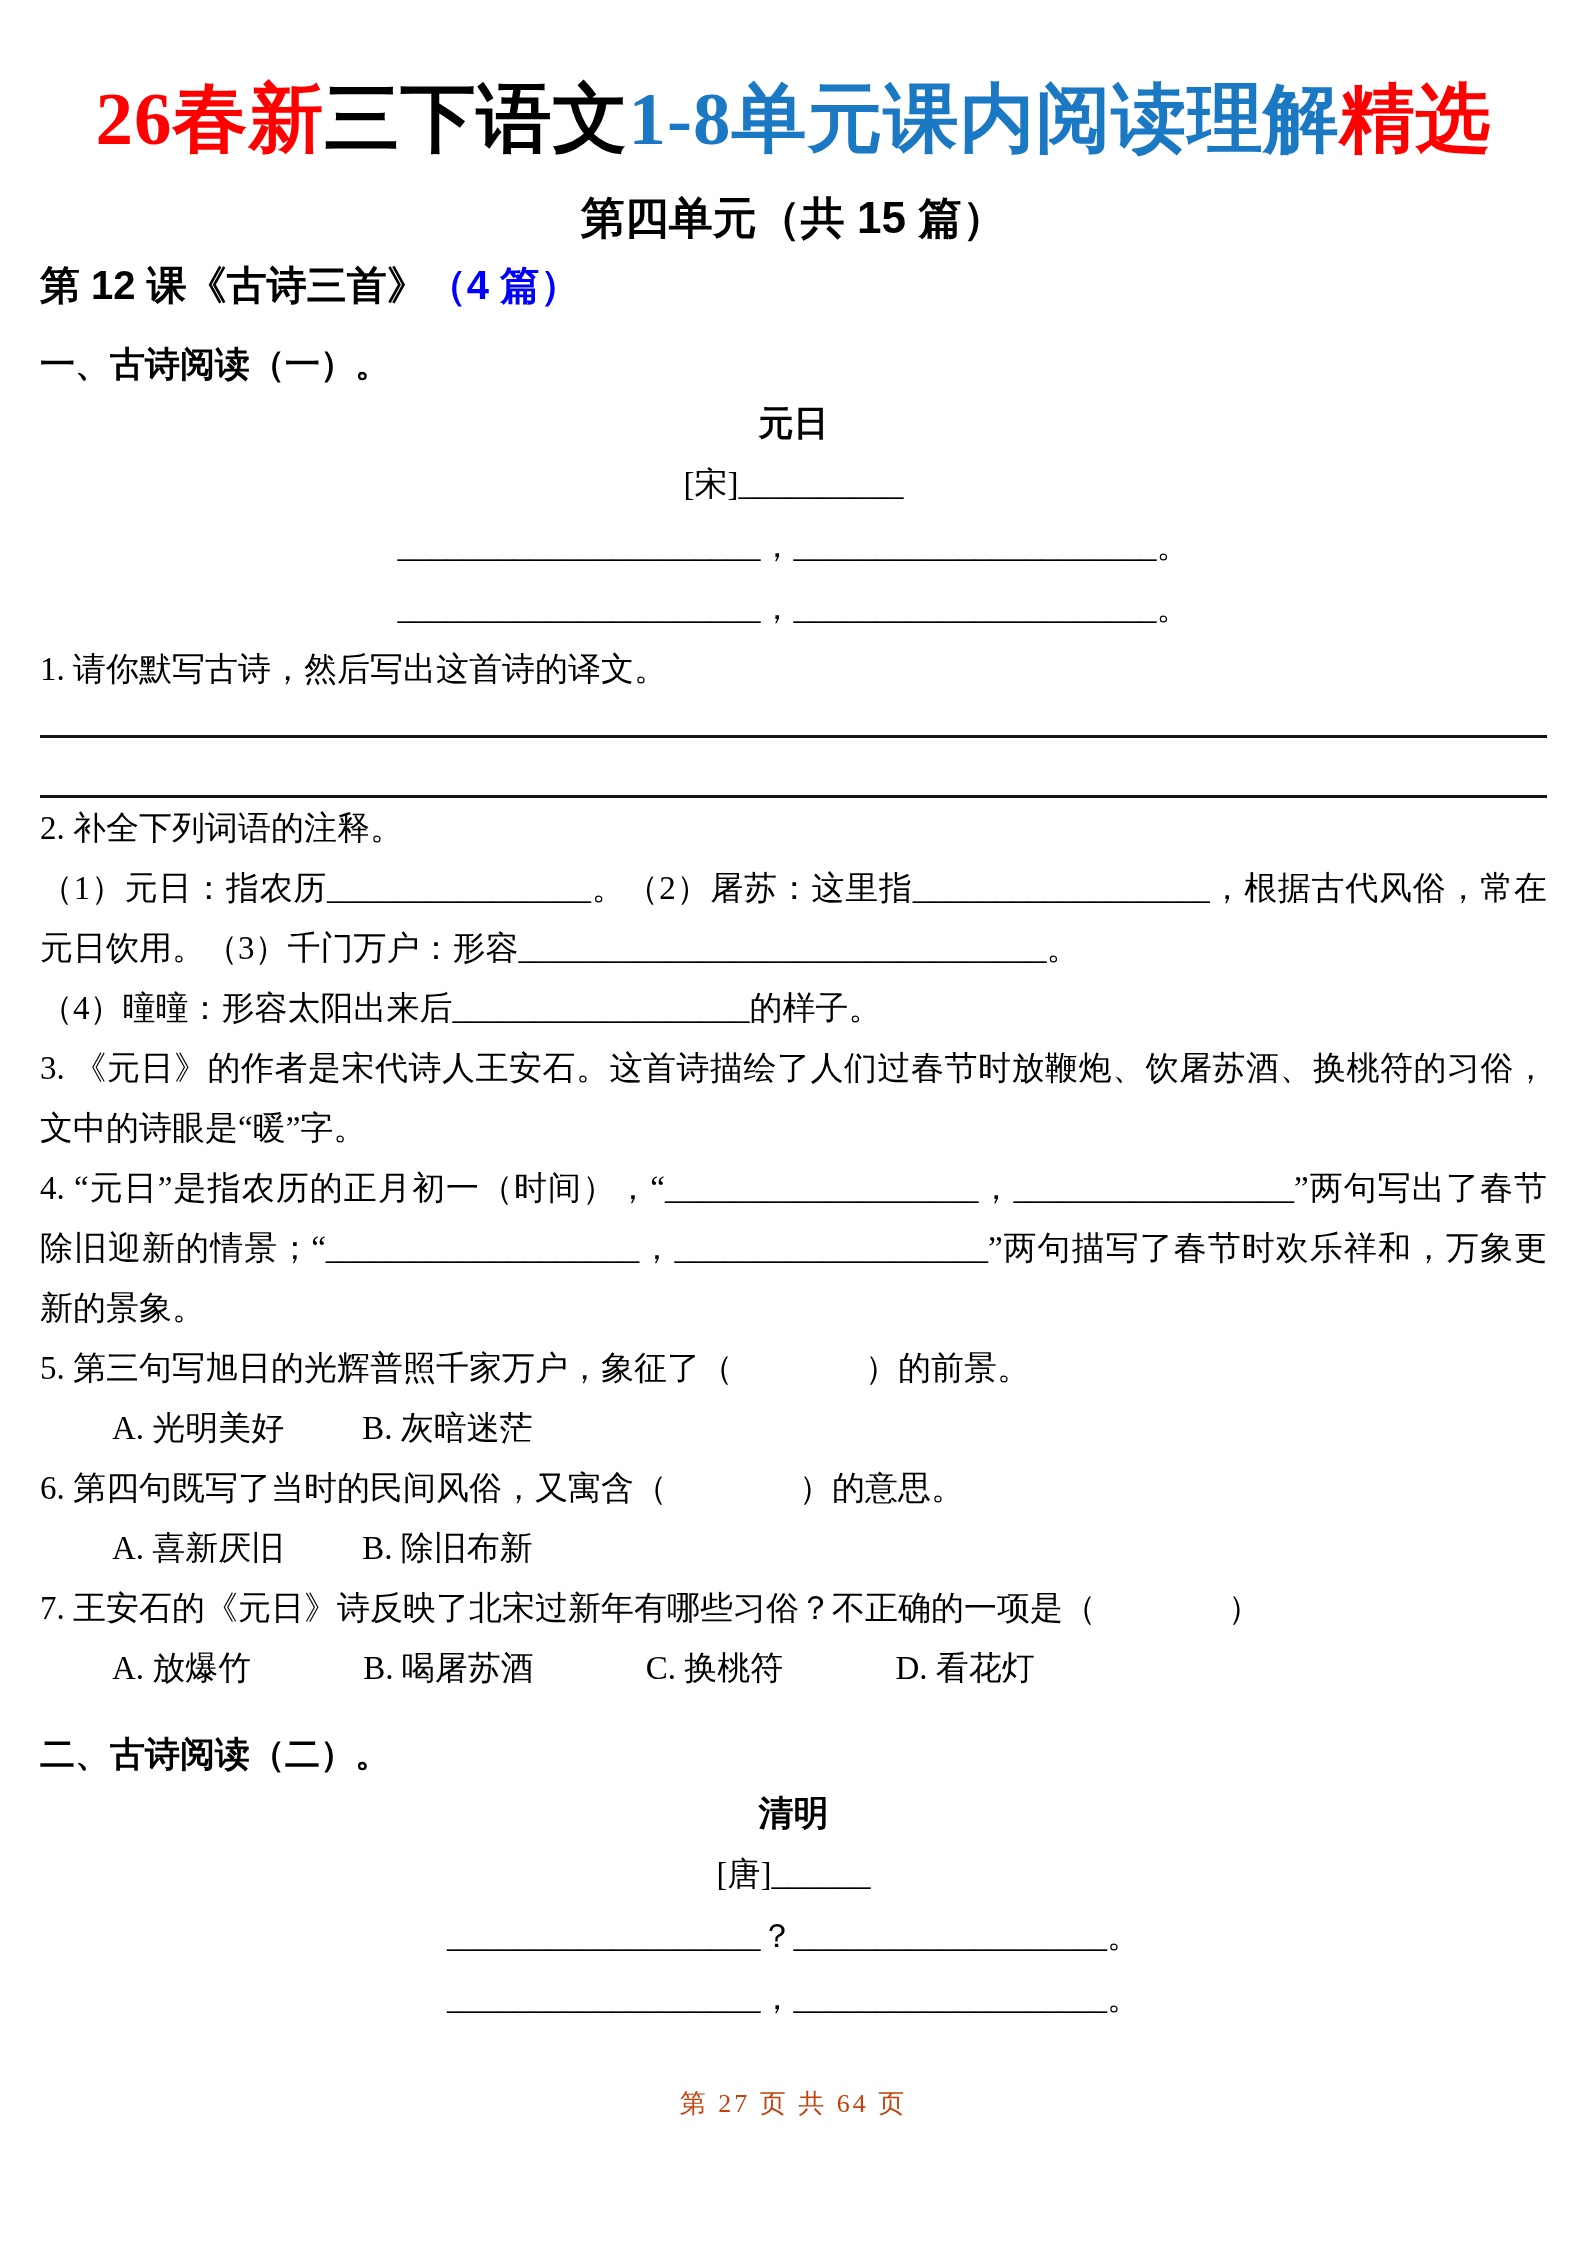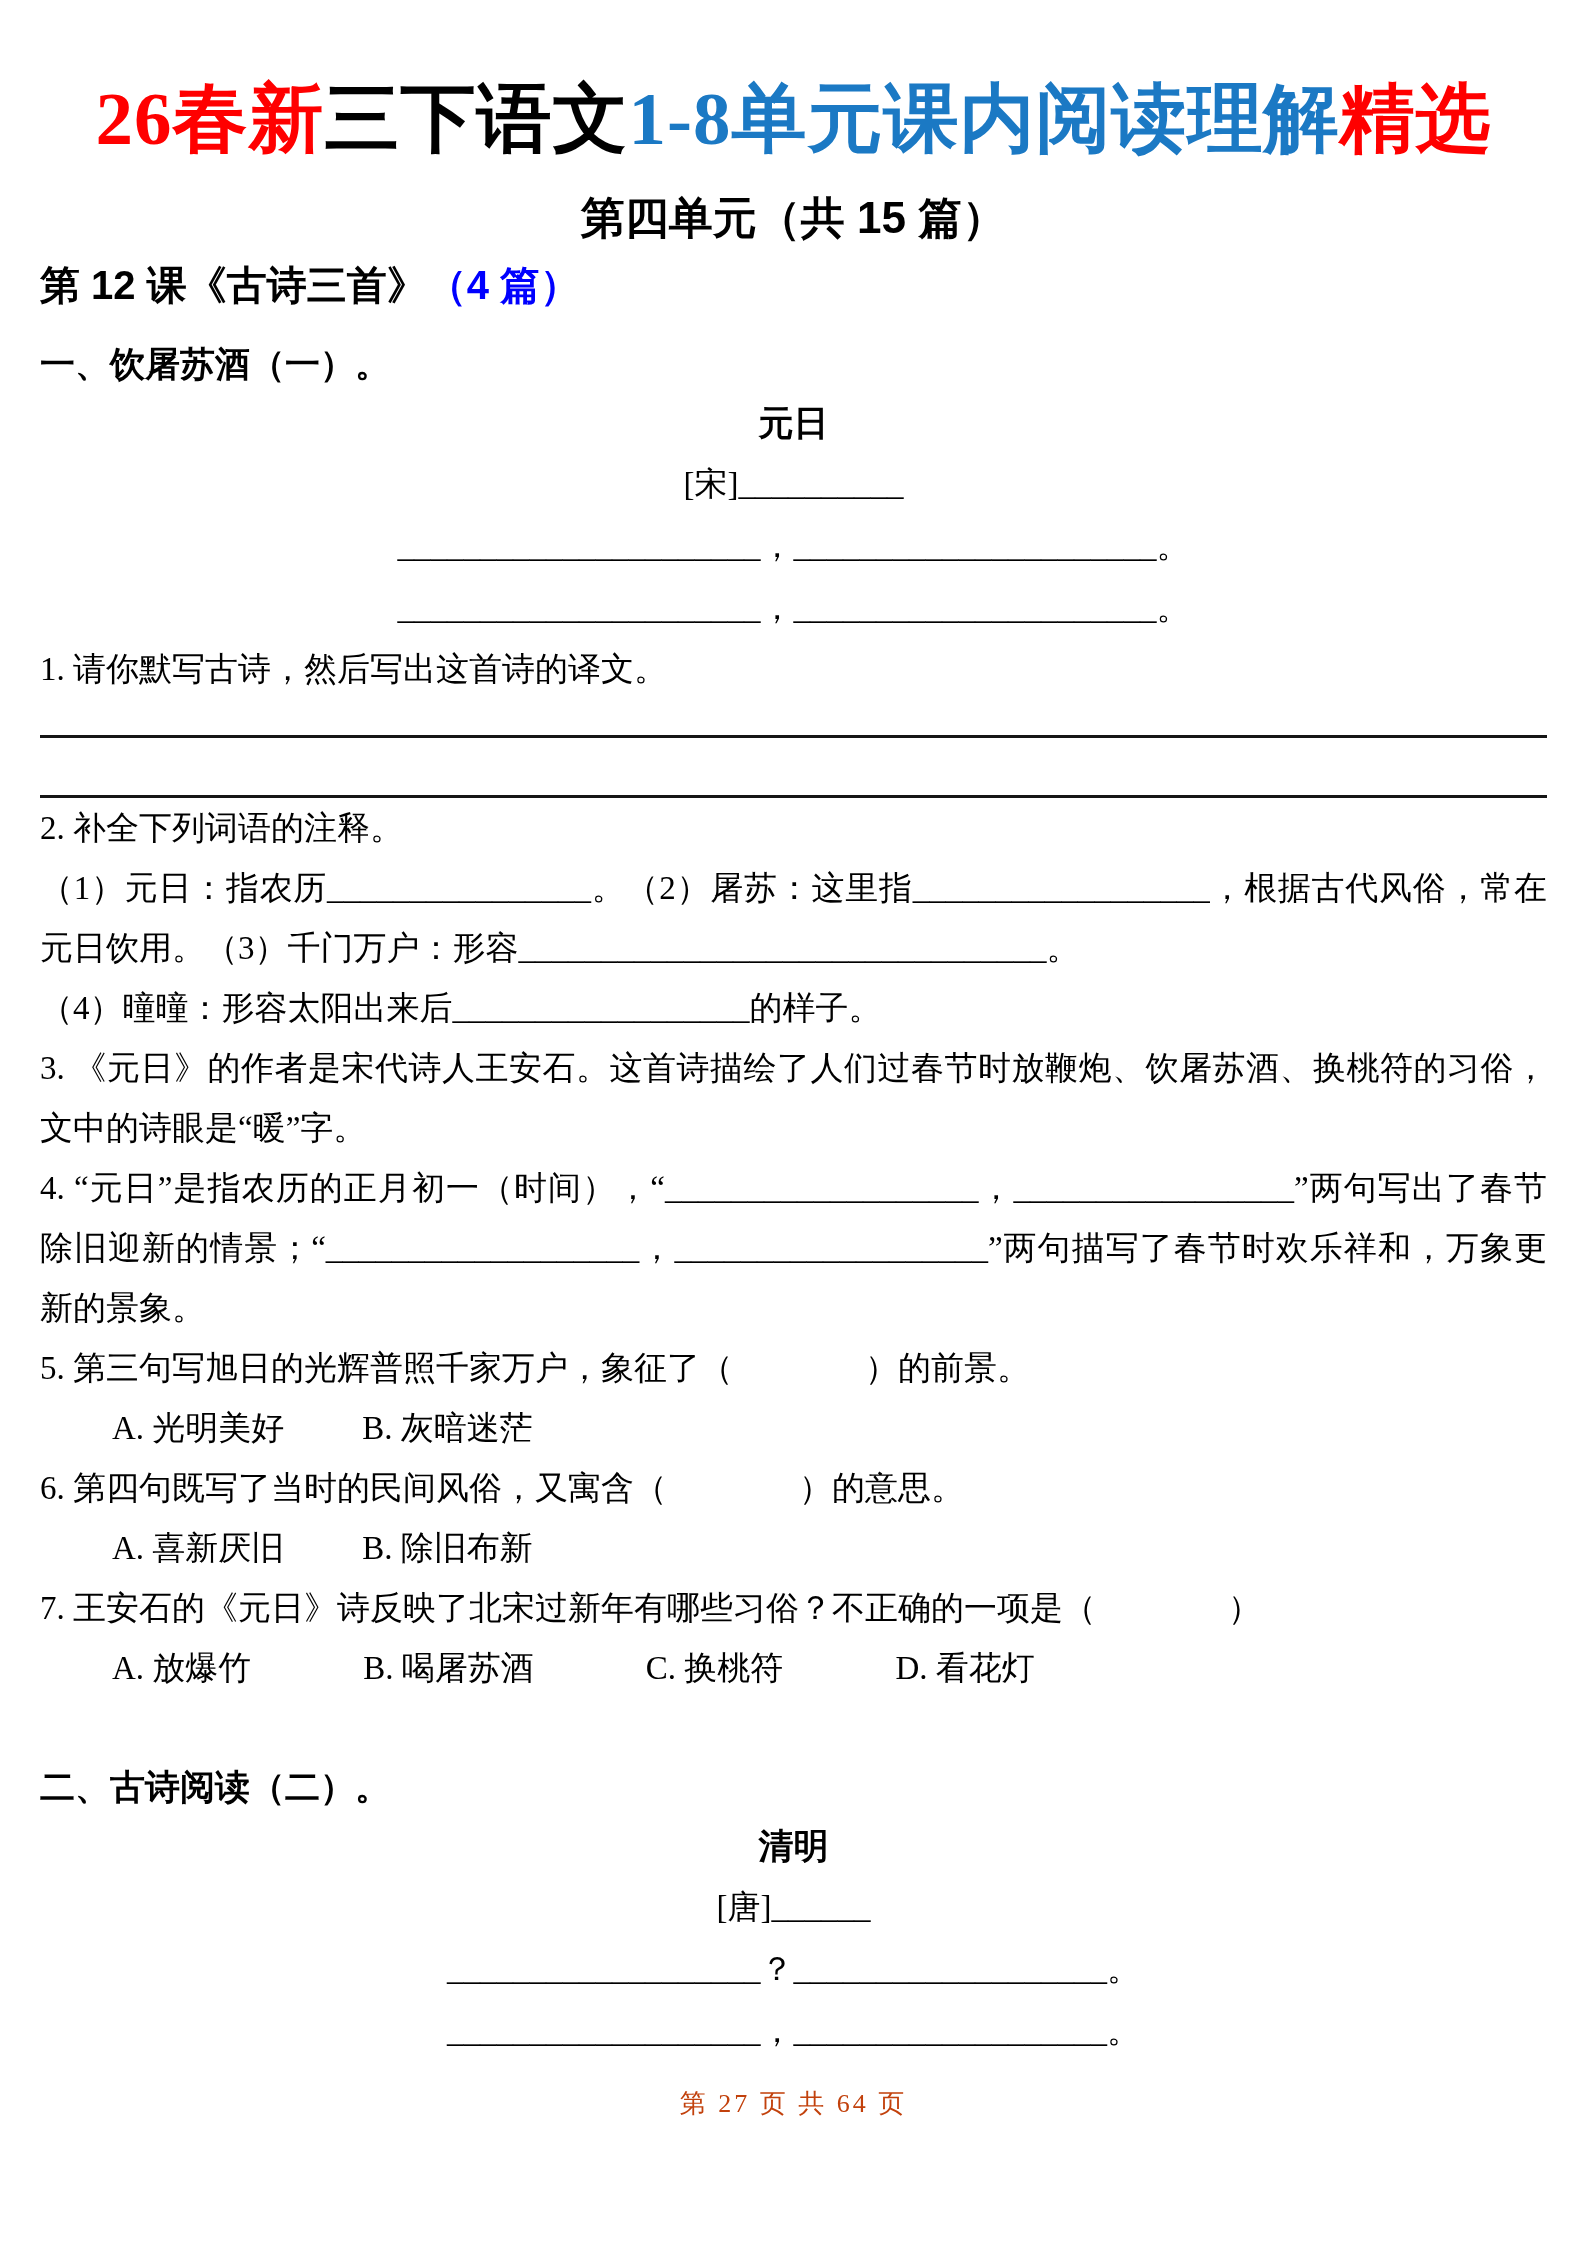--- a/index.html
+++ b/index.html
@@ -41,39 +41,39 @@
   .poem-line{font-size:33px;line-height:62px;white-space:nowrap;}
   
   p.body{font-size:33px;line-height:60px;margin:0;text-align:justify;}
   .answer-rule{height:0;border-bottom:3px solid #151515;}
   .rule-1{margin-top:36px;}
   .rule-2{margin-top:57px;}
   .after-rules{margin-top:14px;font-family:Liberation Serif, serif;}
   .options{display:flex;padding-left:72px;font-size:33px;line-height:60px;}
   .gap-wide{gap:78px;}
   .gap-mid{gap:112px;}
-  .sec2-heading{margin-top:64px;}
+  .sec2-heading{margin-top:31px;}
   .footer{
     position:absolute;left:0;right:0;bottom:124px;text-align:center;
     font-size:26px;letter-spacing:3px;color:#c2410c;
   }
 </style>
 </head>
 <body>
 
 <div class="page">
 
   <h1 class="doc-title"><span class="c-red">26春新</span><span class="c-black">三下语文</span><span class="c-titleblue">1-8单元课内阅读理解</span><span class="c-red">精选</span></h1>
 
   <h2 class="unit-heading">第四单元（共 15 篇）</h2>
 
   <h3 class="lesson-heading"><span>第 12 课《古诗三首》</span><span class="c-countblue">（4 篇）</span></h3>
 
   <div>
-    <h4 class="section-heading">一、饮屠苏酒（一）。</h4>
+    <h4 class="section-heading">一、古诗阅读（一）。</h4>
 
     <div class="poem">
       <div class="poem-title">元日</div>
       <div class="poem-author">[宋]__________</div>
       <div class="poem-line">______________________，______________________。</div>
       <div class="poem-line">______________________，______________________。</div>
     </div>
 
     <p class="body">1. 请你默写古诗，然后写出这首诗的译文。</p>
     <div class="answer-rule rule-1"></div>

